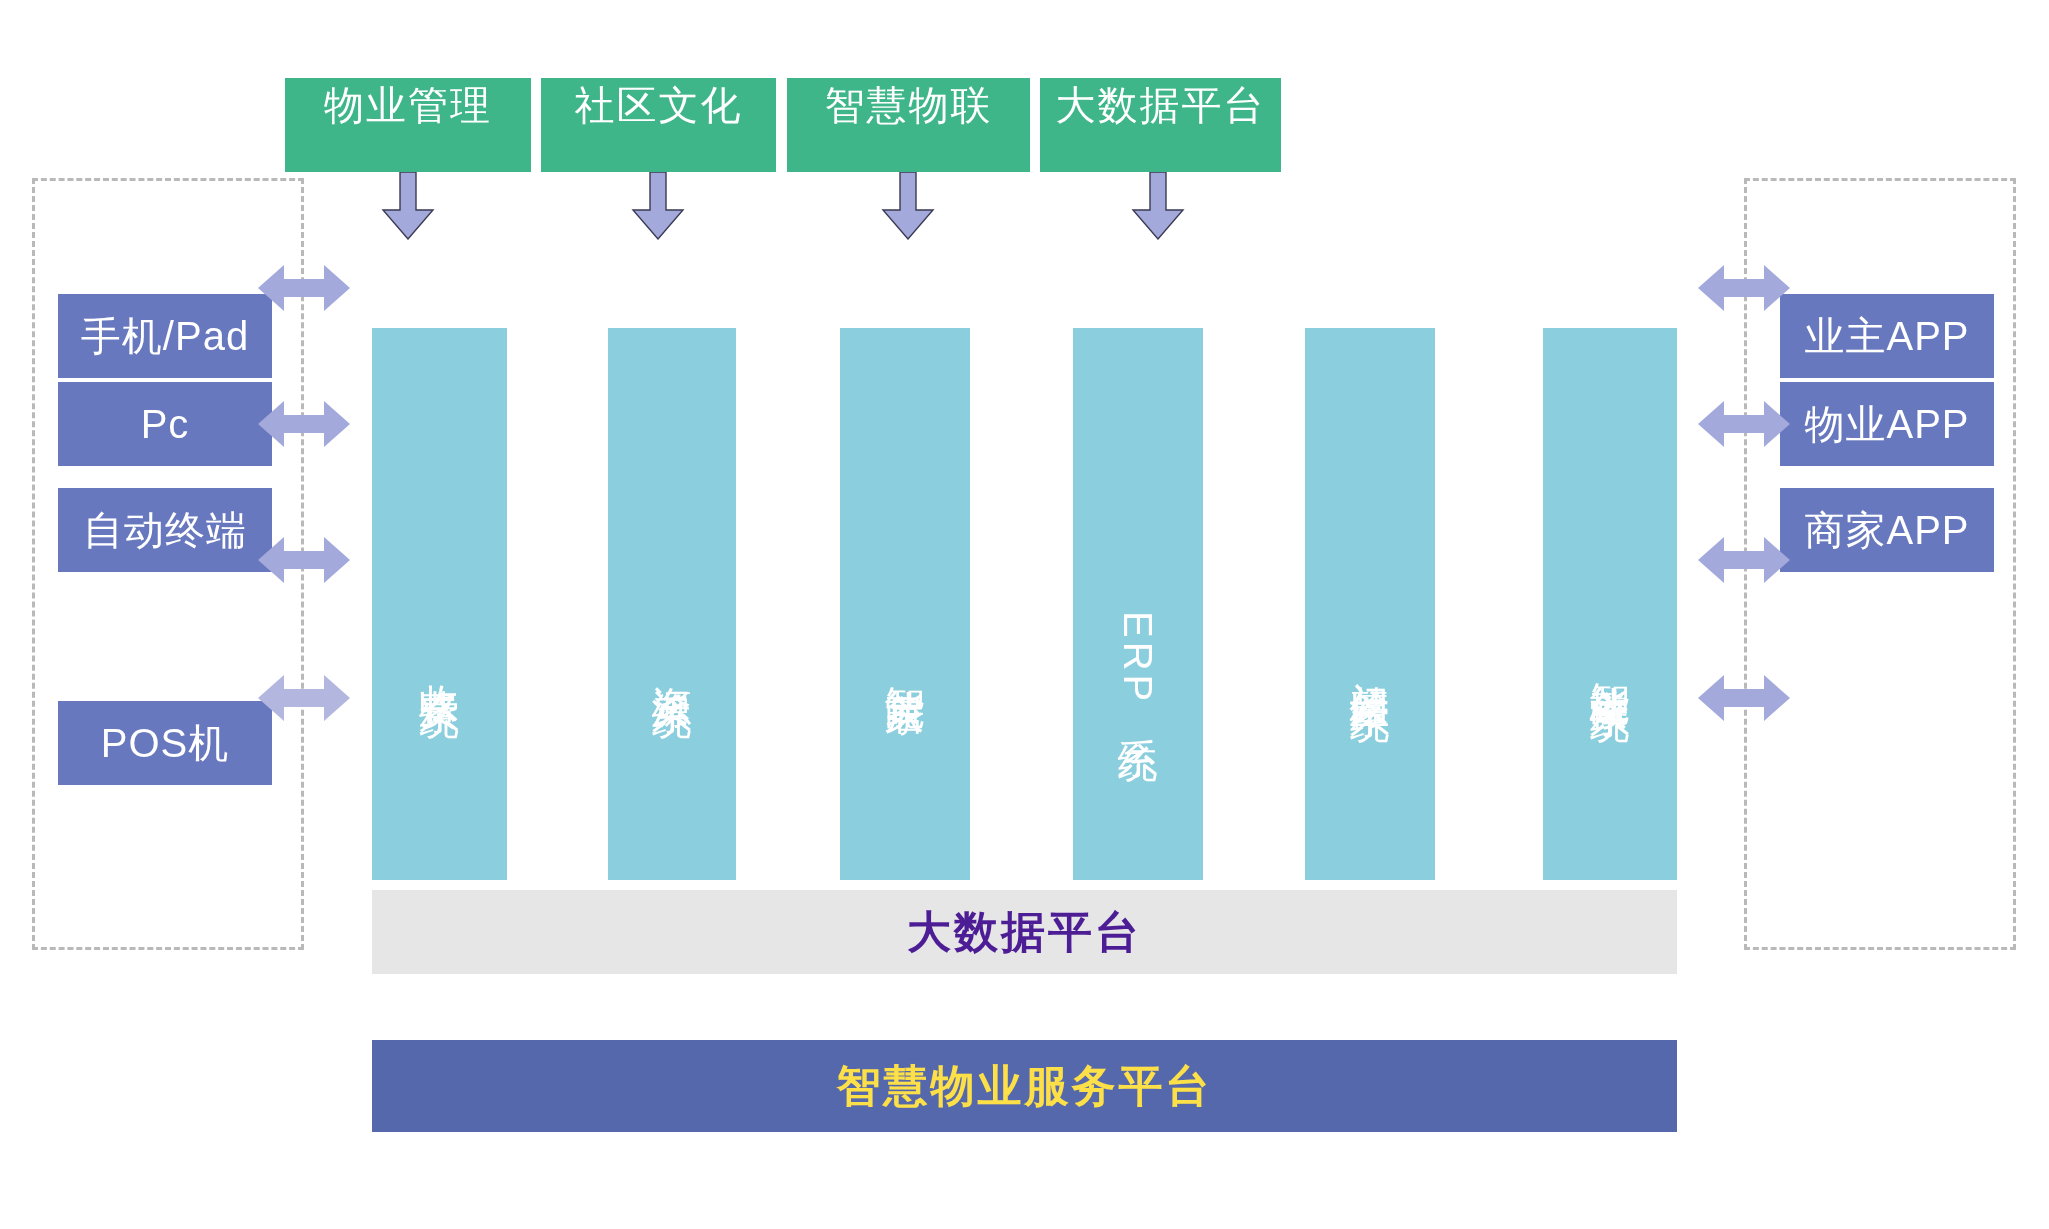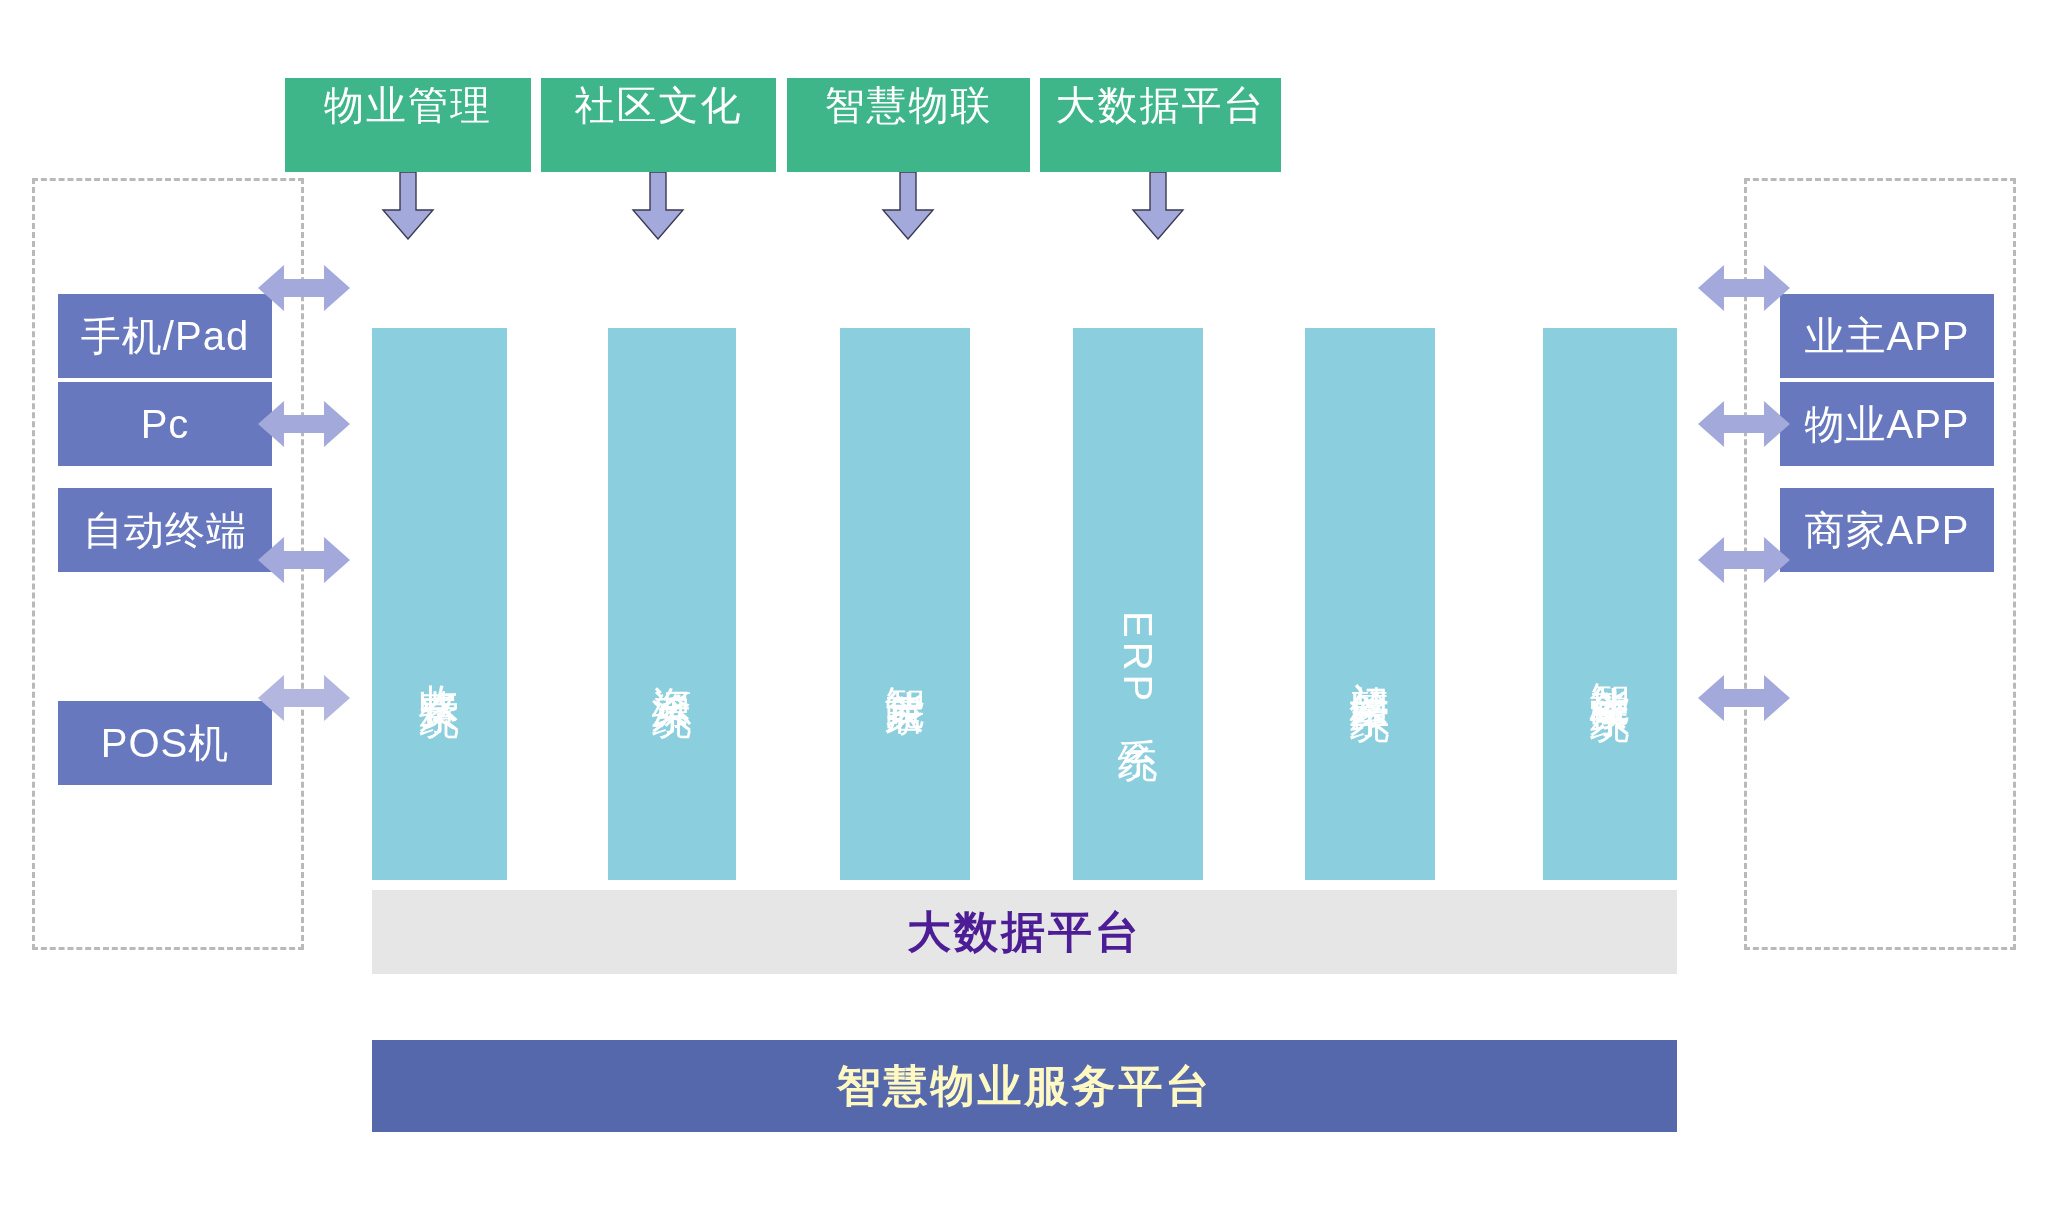--- a/index.html
+++ b/index.html
@@ -93,21 +93,21 @@
 
   
   #bigdata-bar{
     position:absolute;left:372px;top:890px;width:1305px;height:84px;
     background:#E6E6E6;color:#4c1d95;
     display:flex;align-items:center;justify-content:center;
     font-size:44px;font-weight:bold;letter-spacing:3px;z-index:3;
   }
   #platform-bar{
     position:absolute;left:372px;top:1040px;width:1305px;height:92px;
-    background:#5668AC;color:#fef9c3;
+    background:#5668AC;color:#fde047;
     display:flex;align-items:center;justify-content:center;
     font-size:44px;font-weight:bold;letter-spacing:3px;z-index:3;
   }
 </style>
 </head>
 <body>
 
 <div id="stage">
 
   <div id="panel-left" class="dashed-panel"></div>

